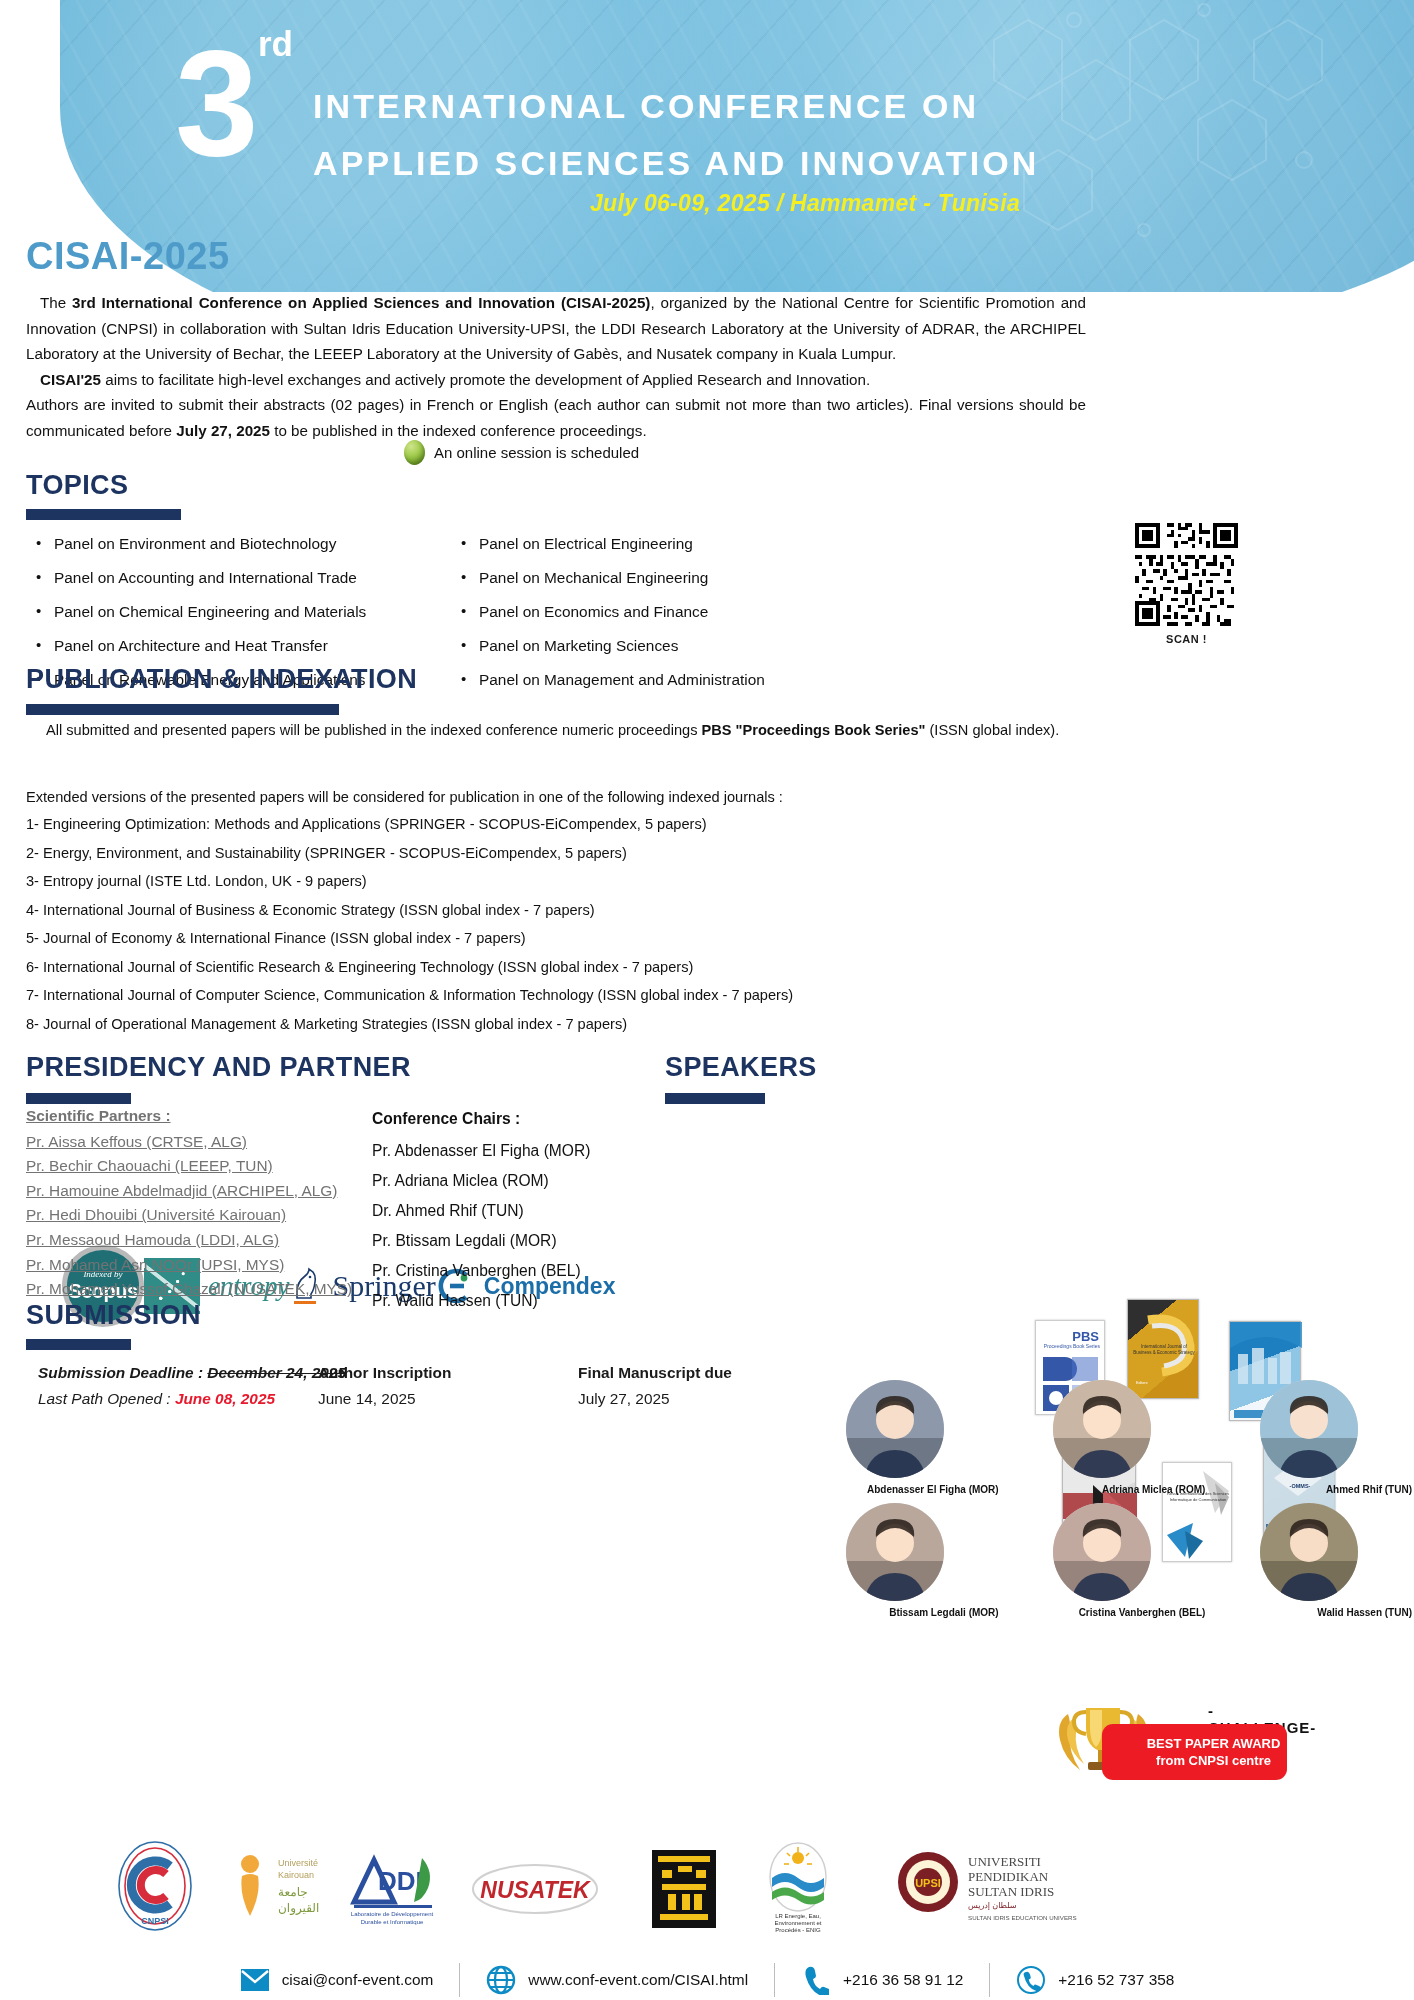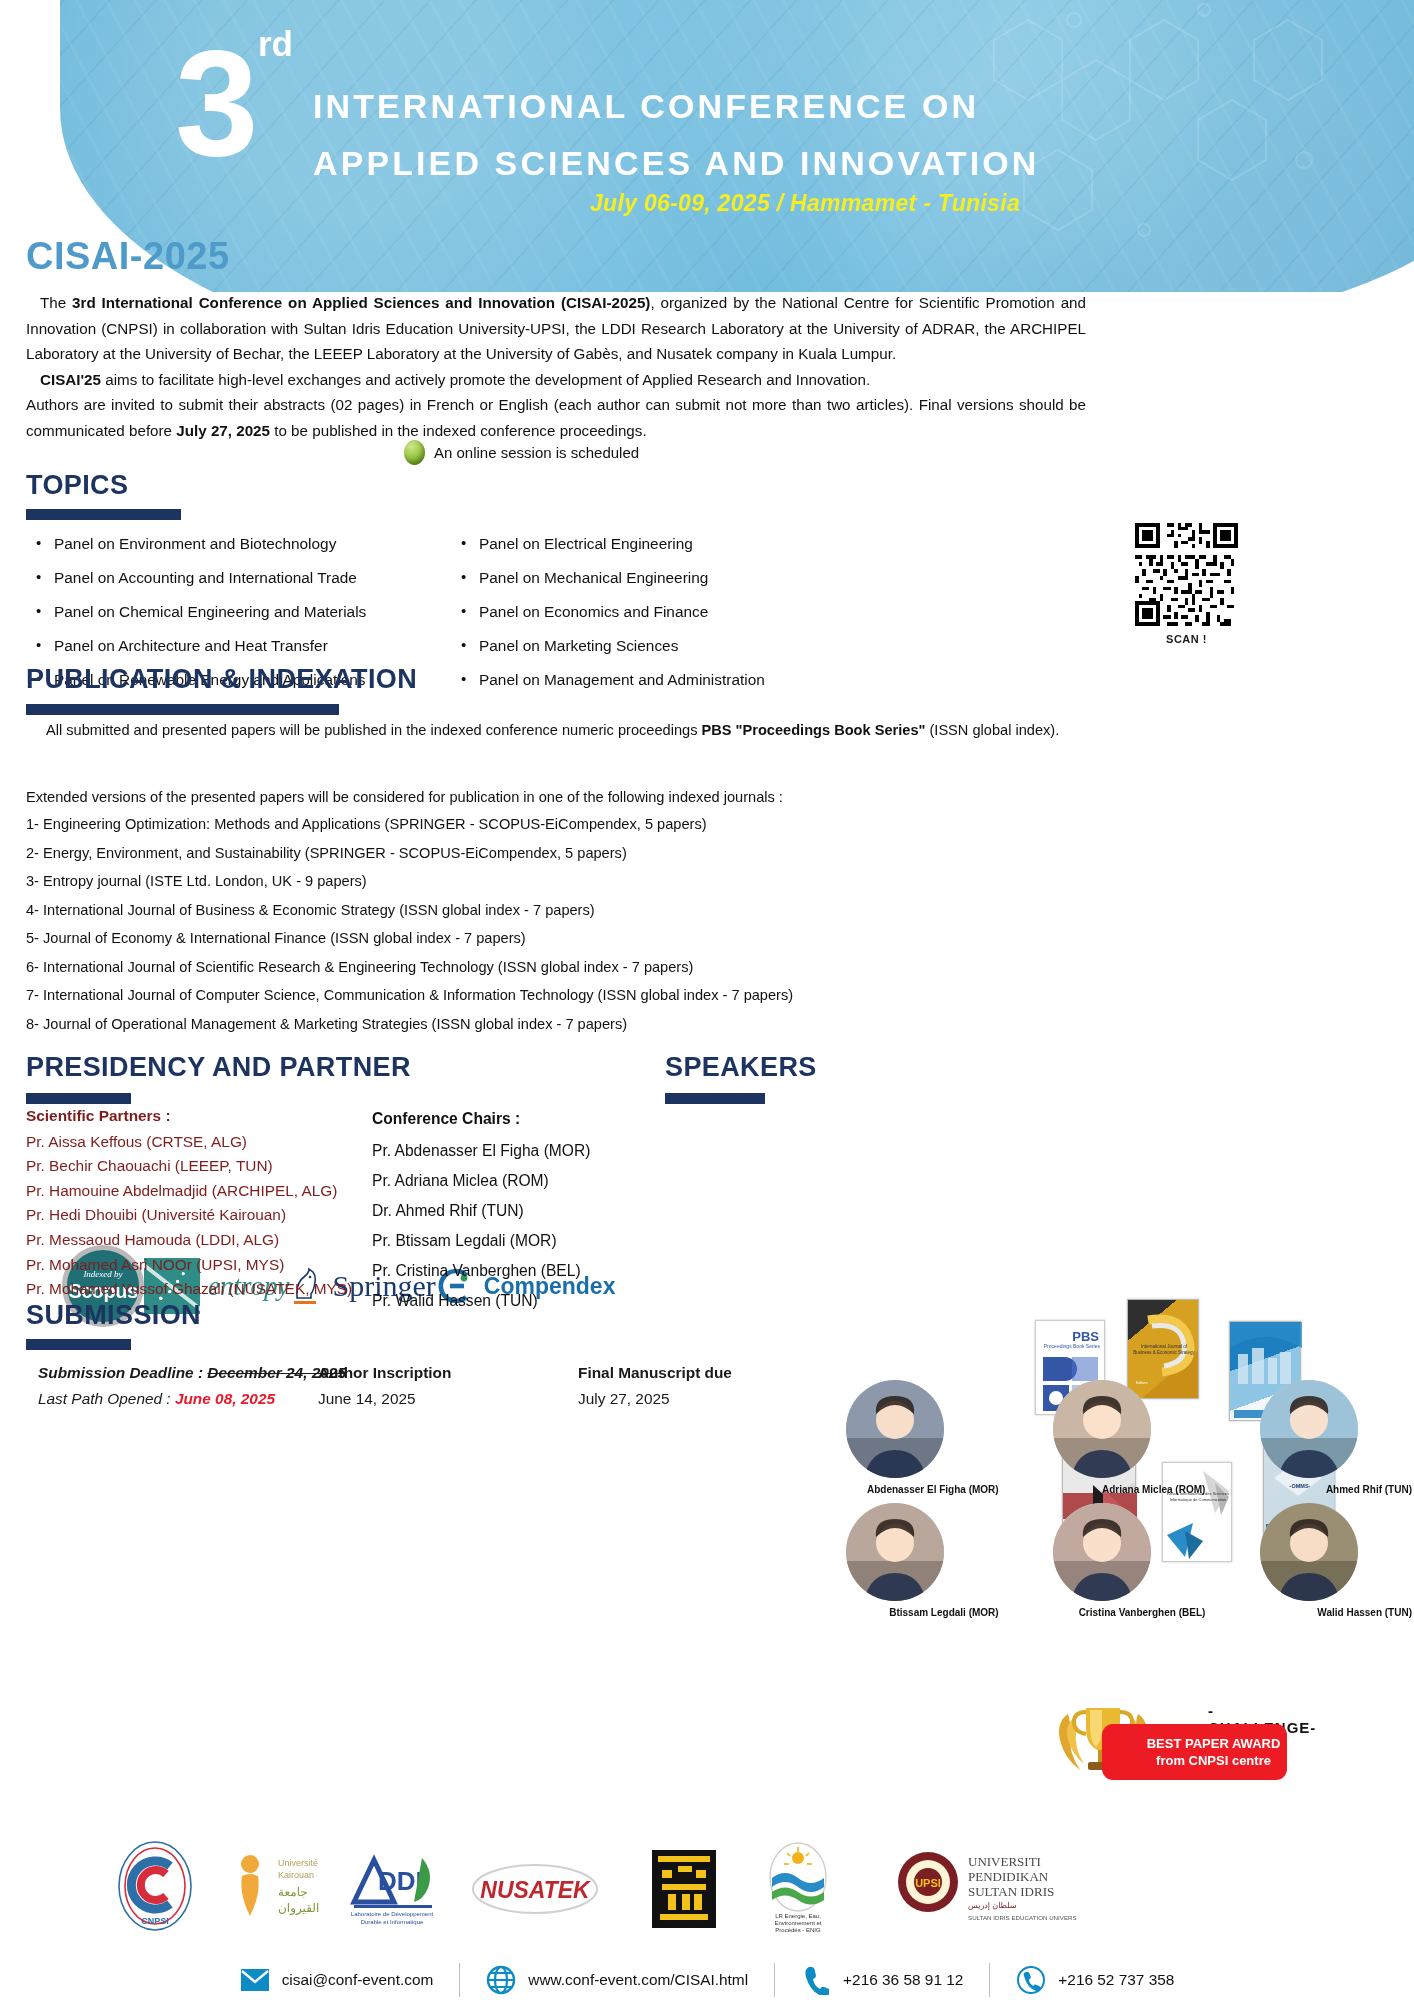--- a/index.html
+++ b/index.html
@@ -144,21 +144,21 @@
   .springer-logo{ display:flex; align-items:center; gap:9px;}
   .springer-txt{ font-family:"Liberation Serif", serif; font-size:30px; color:#1a3a6b;}
   .compendex-logo{ display:flex; align-items:center; gap:8px;}
   .compendex-txt{ font-size:23px; font-weight:700; color:#1b6ea8;}
 
   
   .covers { position:absolute; }
   .cover { position:absolute; box-shadow: 0 0 2px rgba(0,0,0,.25); }
 
   
-  .pres-col { position:absolute; font-size:15.4px; line-height:24.6px; color:#7f1d1d; }
+  .pres-col { position:absolute; font-size:15.4px; line-height:24.6px; color:#737373;text-decoration:underline; }
   .pres-col .hd { font-weight:700; margin-bottom:1px;}
   .chairs-col { position:absolute; font-size:15.6px; line-height:30px; color:#111;}
   .chairs-col .hd { font-weight:700; margin-bottom:2px;}
 
   
   .spk-grid { position:absolute; left:792px; top:1380px; width:620px;
               display:grid; grid-template-columns: repeat(3, 1fr); row-gap: 8px;}
   .spk { text-align:center; }
   .spk-photo {
     width: 98px; height: 98px; border-radius:50%; margin: 0 auto 6px;

